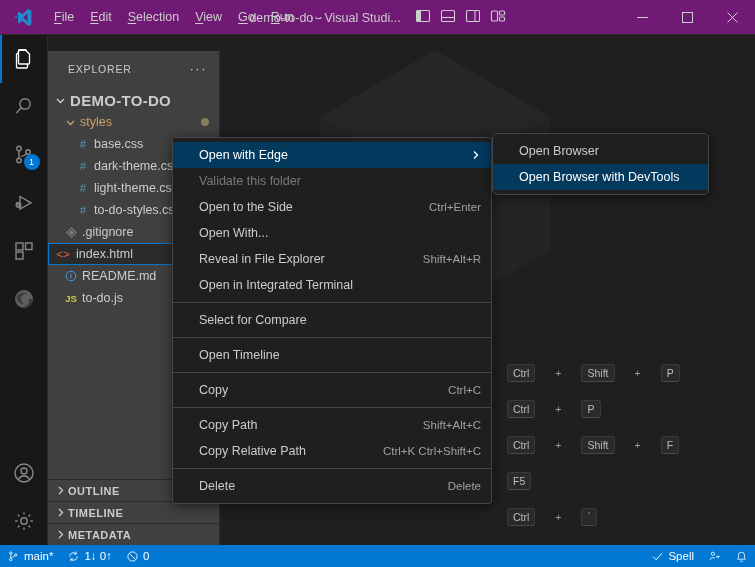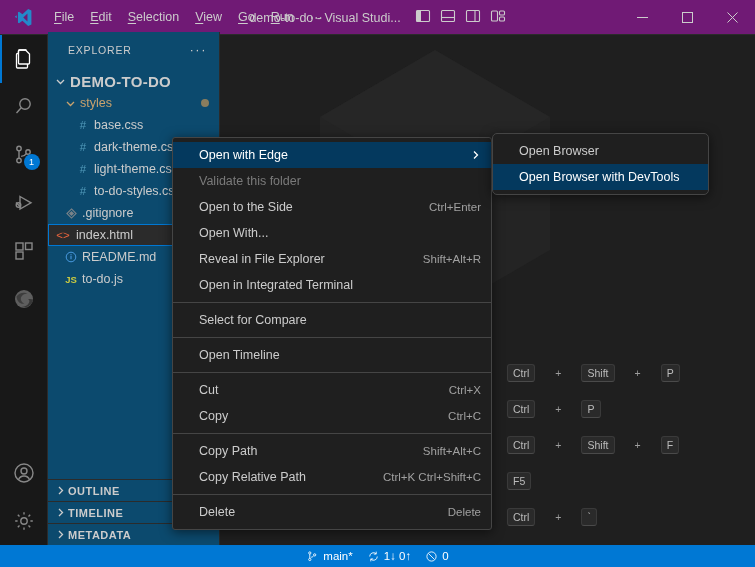--- a/index.html
+++ b/index.html
@@ -65,22 +65,22 @@
     position: absolute; right: 8px; bottom: 9px;
     min-width: 16px; height: 16px; border-radius: 8px;
     background: #0078d4; color: #fff; font-size: 9px;
     display: flex; align-items: center; justify-content: center;
     font-family: "Liberation Sans", sans-serif; padding: 0 4px;
   }
   .ab-bottom { display: flex; flex-direction: column; align-items: center; }
 
   
   .sidebar {
-    position: absolute; top: 32px; left: 48px; width: 172px; bottom: 22px;
-    background: #0c4a6e; border-right: 1px solid #2b2b2b;
+    position: absolute; top: 51px; left: 48px; width: 172px; bottom: 22px;
+    background: #404040; border-right: 1px solid #2b2b2b;
     display: flex; flex-direction: column;
   }
   .sb-header {
     height: 35px; display: flex; align-items: center; justify-content: space-between;
     padding: 0 8px 0 20px;
   }
   .sb-title { font-size: 10.5px; letter-spacing: .8px; color: #cccccc; }
   .sb-actions { font-size: 13px; color: #cccccc; letter-spacing: 1.5px; padding-right: 4px; cursor: pointer; }
   .tree { flex: 1; overflow: hidden; padding-top: 3px; }
   .row {
@@ -132,21 +132,21 @@
     border-bottom-color: #4a4a4a;
     border-radius: 3px; padding: 1px 5px; font-size: 10.5px; color: #bbbbbb;
     min-width: 14px; text-align: center; line-height: 14px;
   }
   .plus { font-size: 10.5px; color: #9d9d9d; }
 
   
   .statusbar {
     position: absolute; left: 0; right: 0; bottom: 0; height: 22px;
     background: #0078d4; color: #ffffff;
-    display: flex; align-items: center; font-size: 11.5px; flex-direction: column;
+    display: flex; align-items: center; font-size: 11.5px;
   }
   .sb-left, .sb-right { display: flex; align-items: center; height: 22px; }
   .sb-right { margin-left: auto; }
   .sb-cell { display: flex; align-items: center; gap: 4px; padding: 0 7px; height: 22px; cursor: pointer; }
   .sb-cell svg { width: 13px; height: 13px; }
 
   
   .ctxmenu {
     position: absolute; left: 172px; top: 137px; width: 320px;
     background: #1f1f1f; border: 1px solid #454545; border-radius: 3px;
@@ -473,24 +473,20 @@
     </div>
     <div class="ctx-sep"></div>
     <div class="ctx-item">
       <span class="ctx-label">Select for Compare</span>
     </div>
     <div class="ctx-sep"></div>
     <div class="ctx-item">
       <span class="ctx-label">Open Timeline</span>
     </div>
     <div class="ctx-sep"></div>
-    <div class="ctx-item">
-      <span class="ctx-label">Cut</span>
-      <span class="ctx-key">Ctrl+X</span>
-    </div>
     <div class="ctx-item">
       <span class="ctx-label">Copy</span>
       <span class="ctx-key">Ctrl+C</span>
     </div>
     <div class="ctx-sep"></div>
     <div class="ctx-item">
       <span class="ctx-label">Copy Path</span>
       <span class="ctx-key">Shift+Alt+C</span>
     </div>
     <div class="ctx-item">

